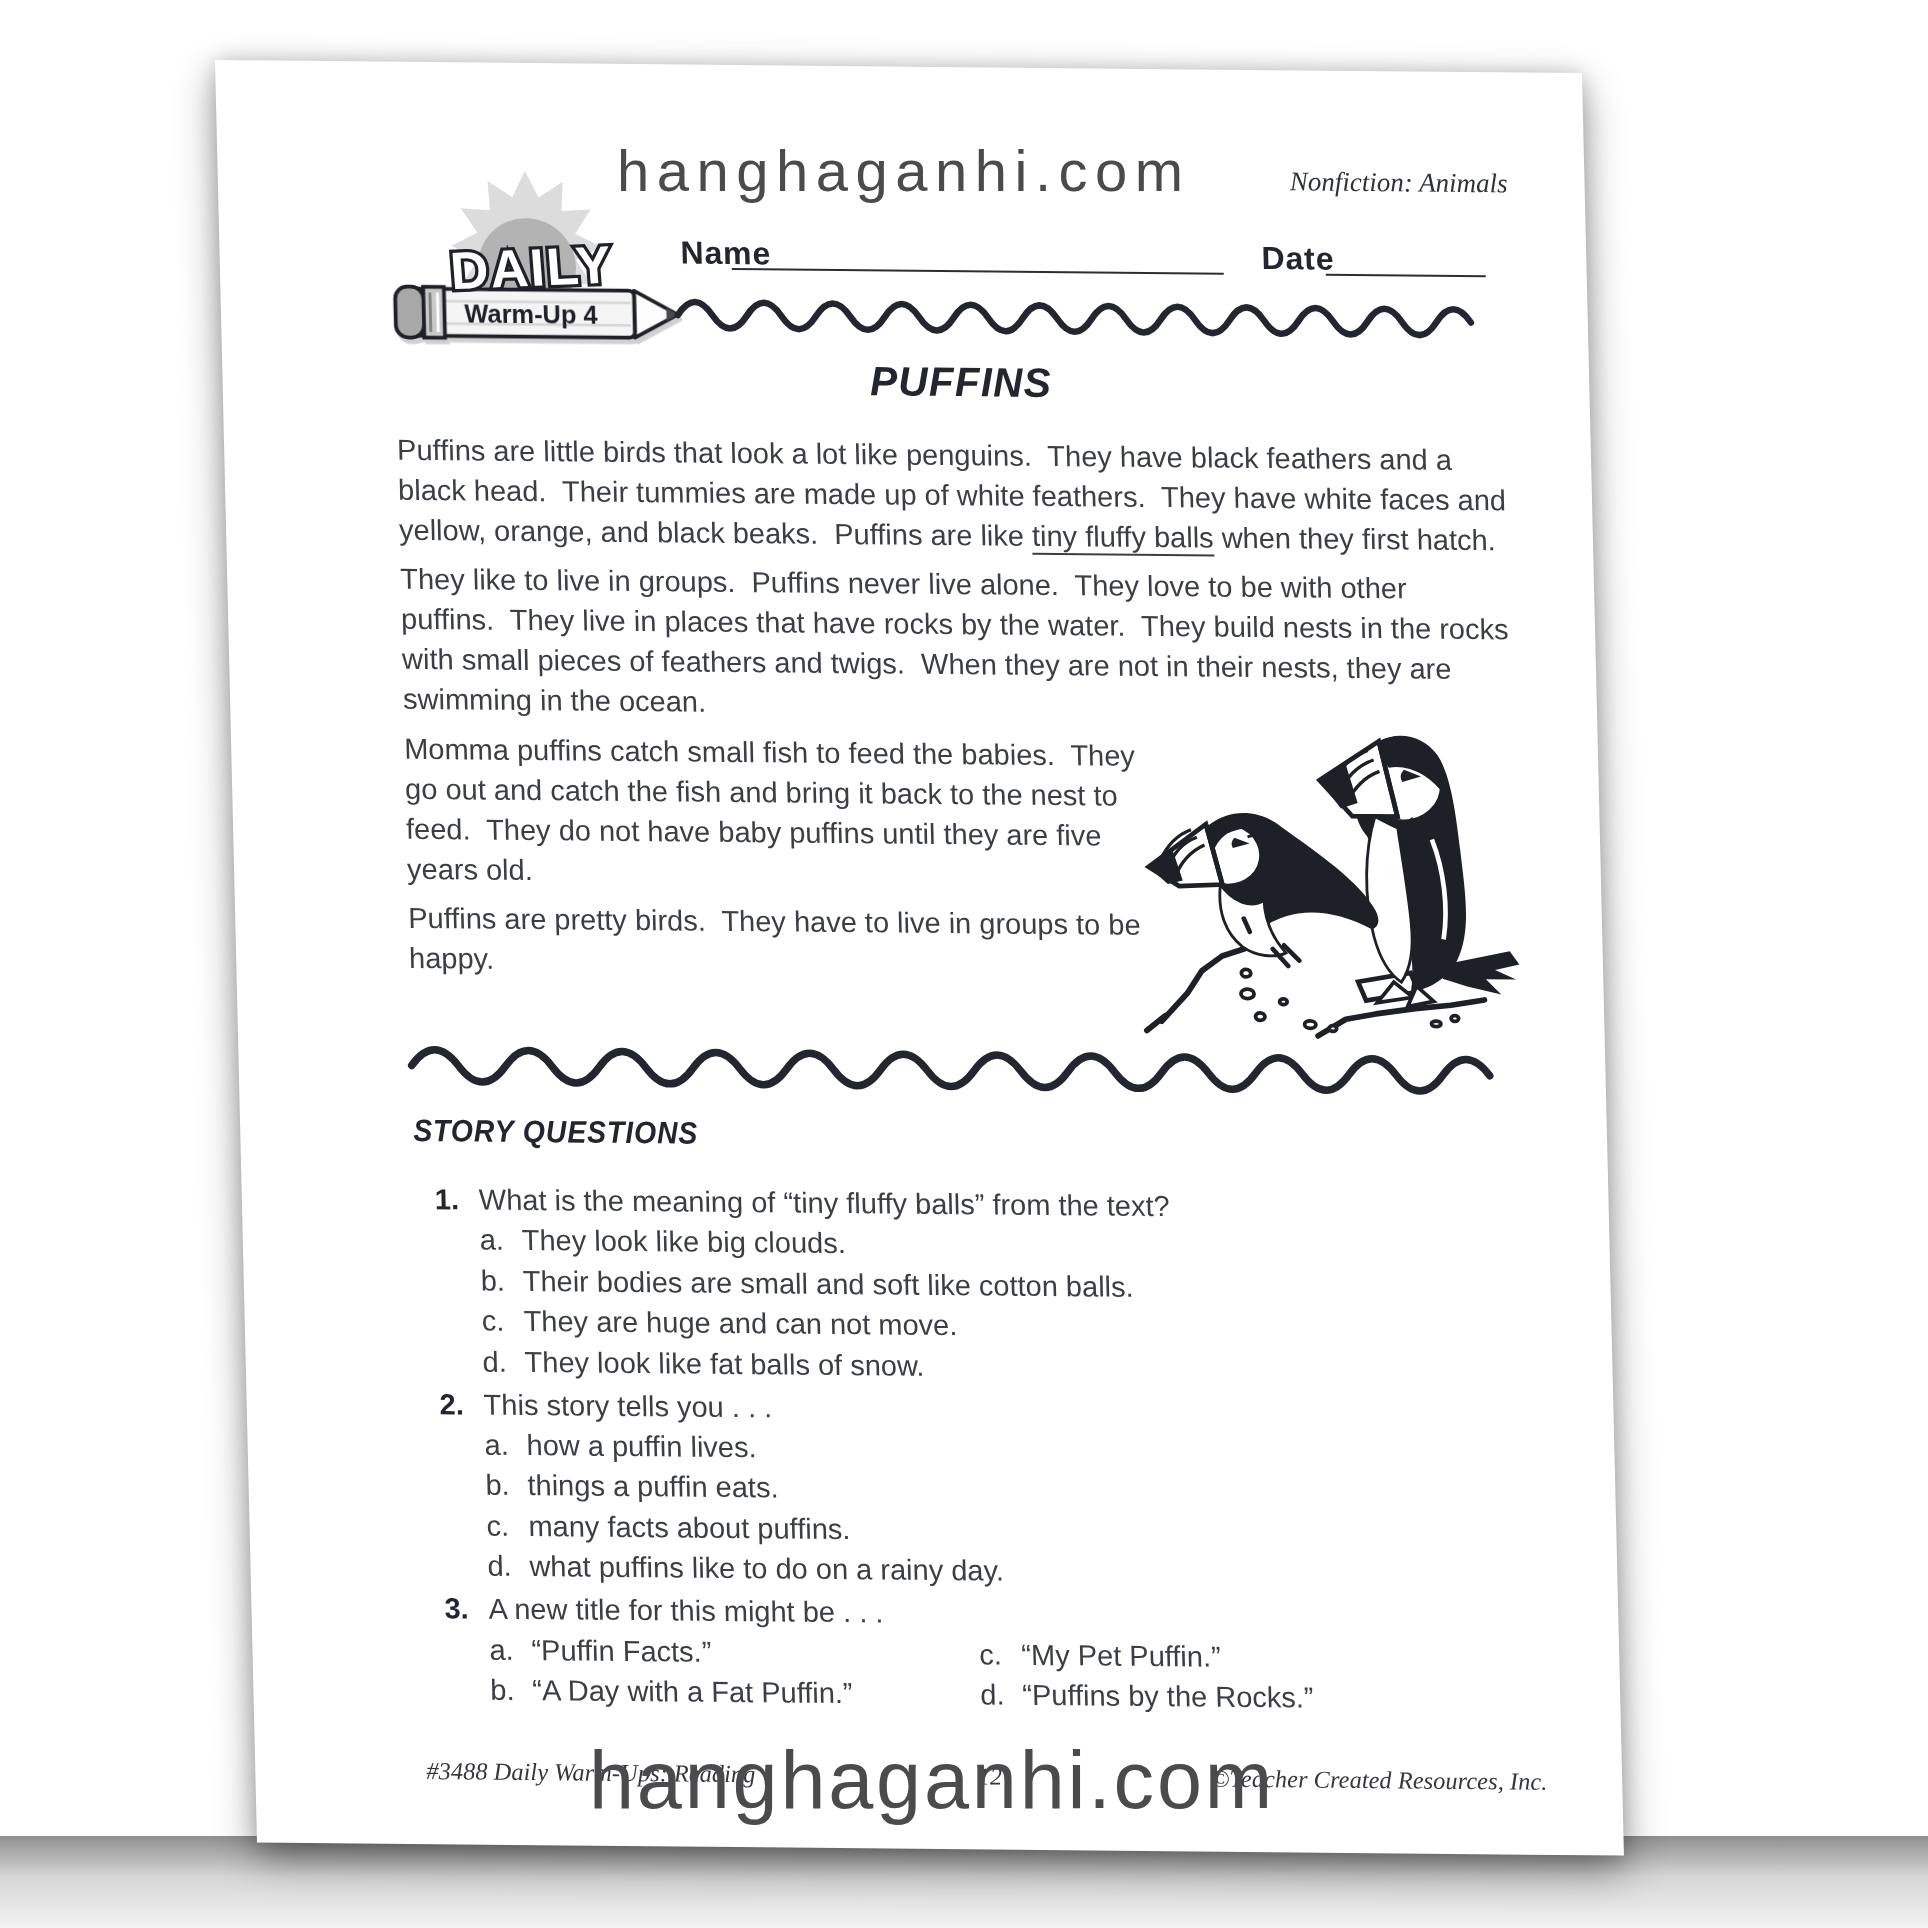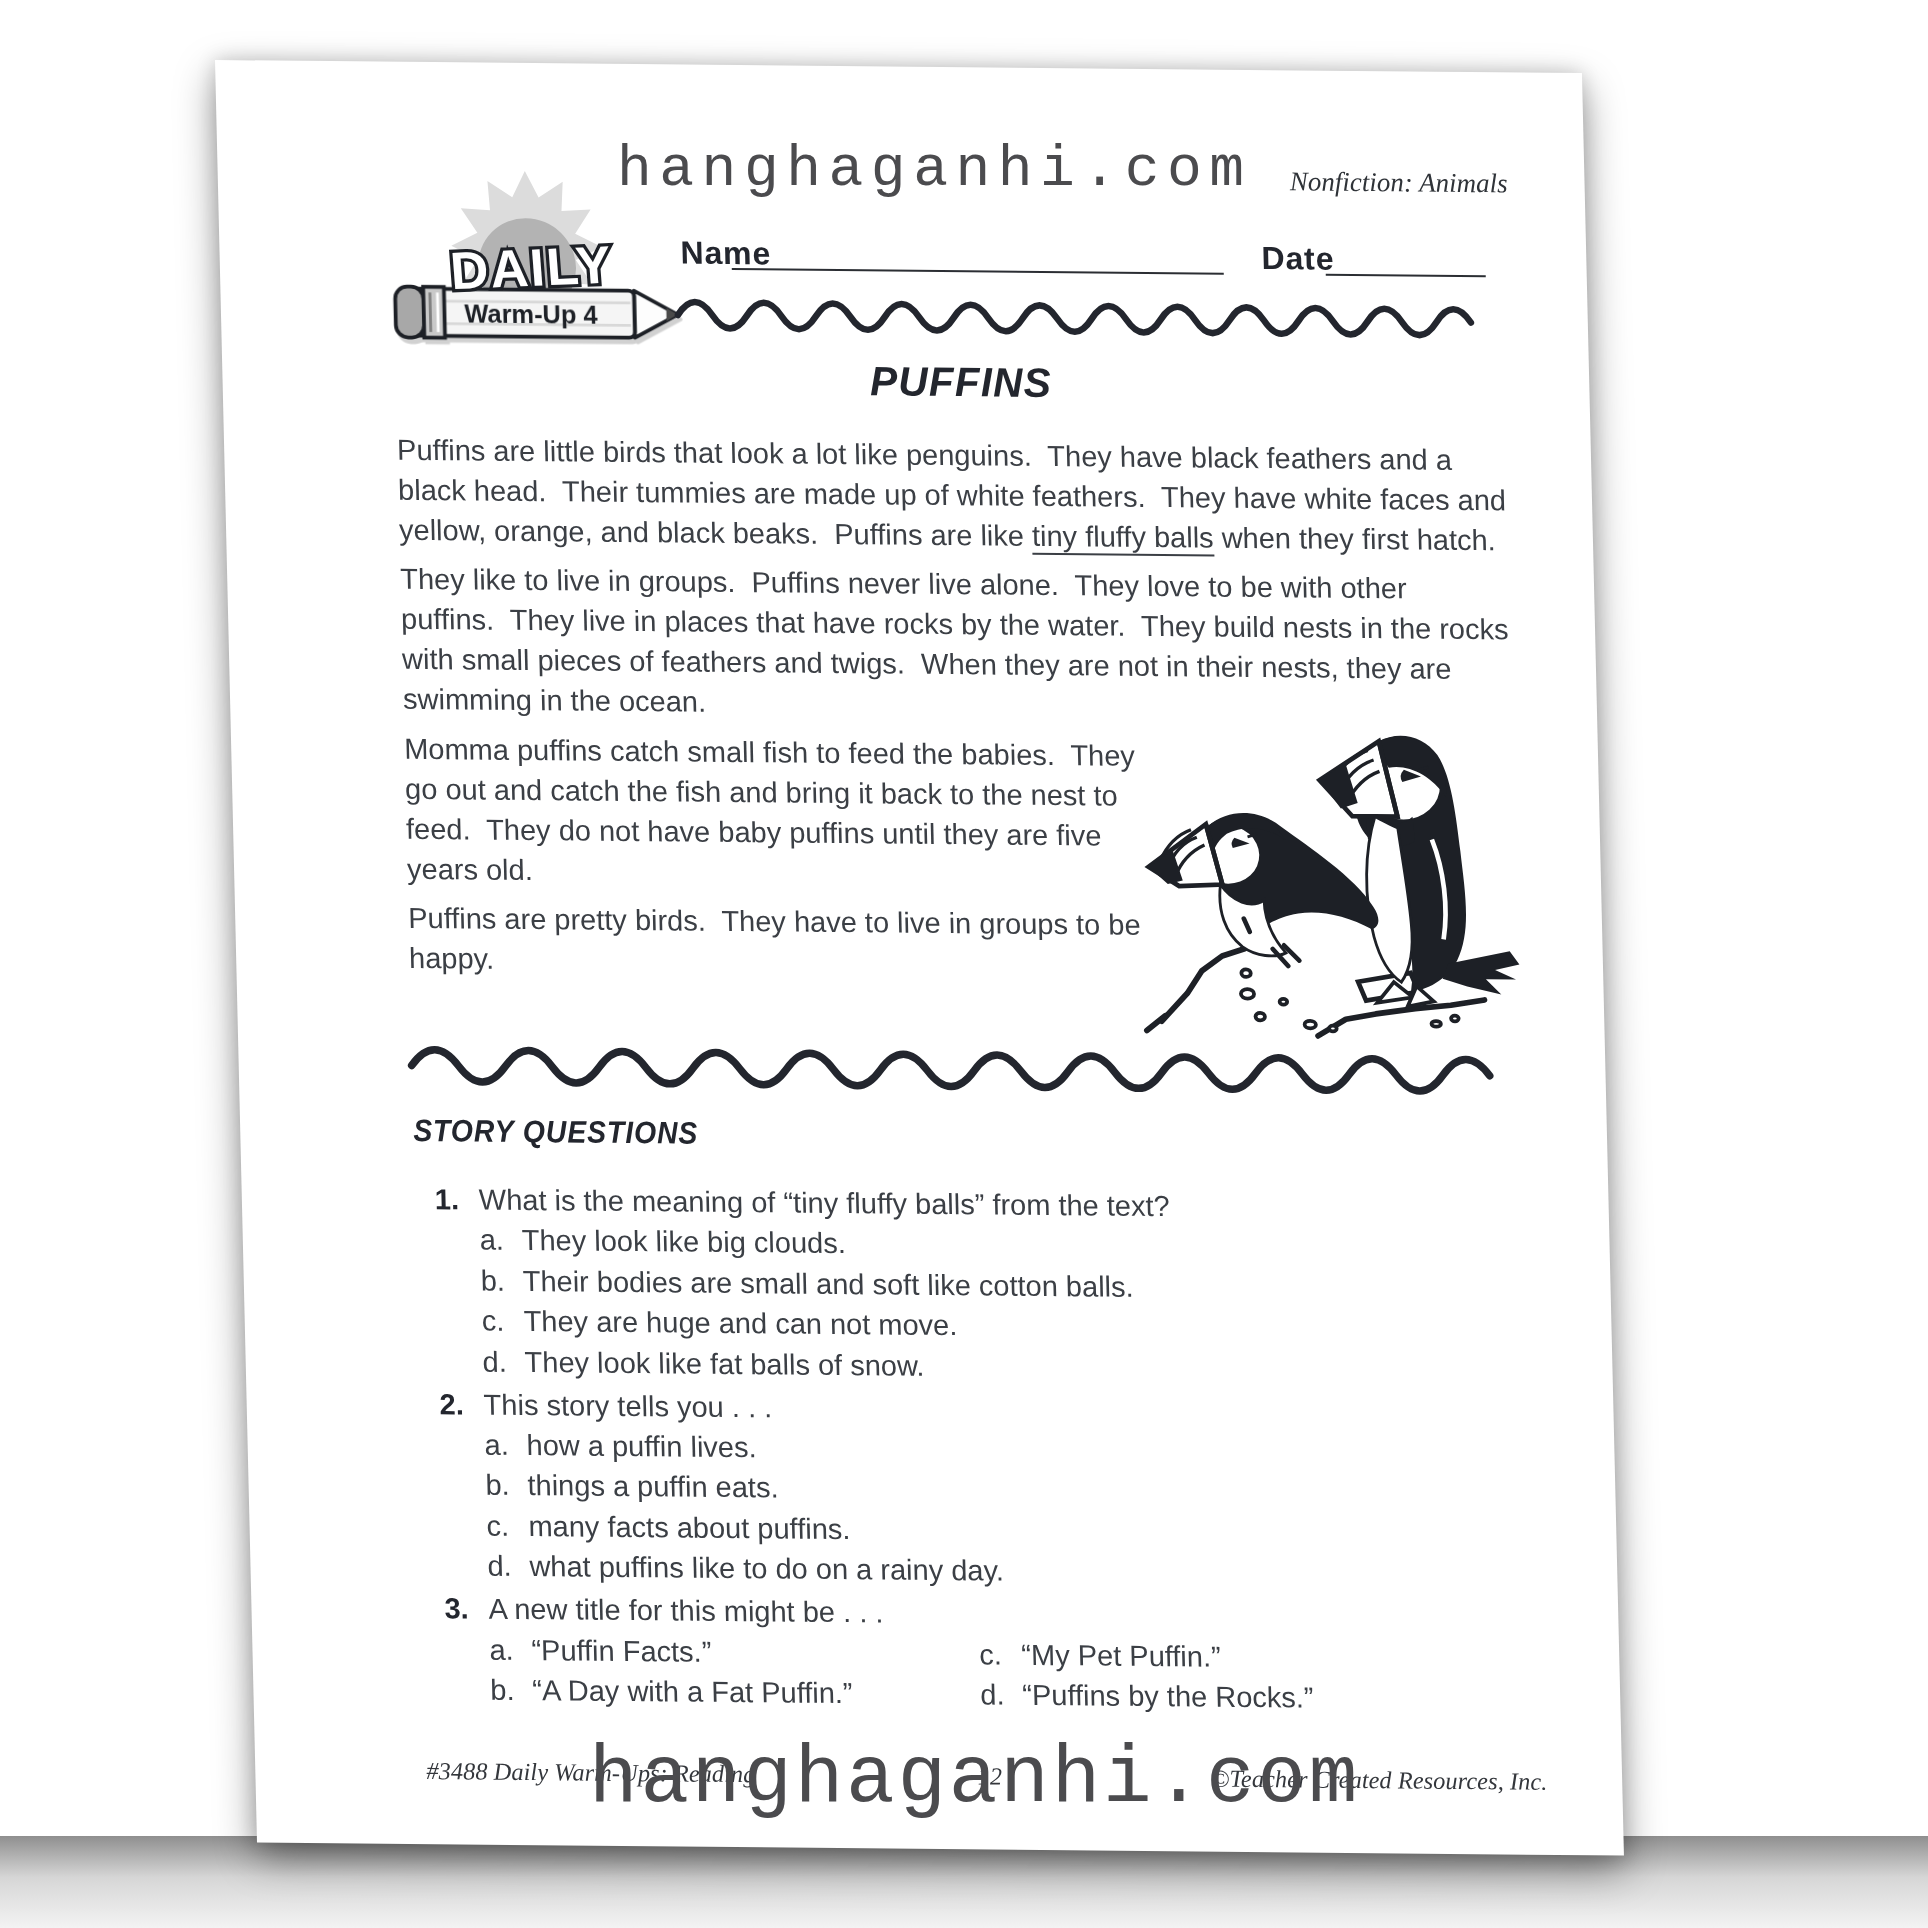--- a/index.html
+++ b/index.html
@@ -36,21 +36,21 @@
   .qnum{position:static;display:inline-block;width:44px;font-weight:bold;color:#23262e;}
   .qq{left:193px;}
   .opt{left:237px;}
   .opt2{left:727px;}
   .olet{position:static;display:inline-block;width:42px;}
   .footer{font-family:"Liberation Serif",serif;font-style:italic;font-size:24.5px;color:#34373c;
           top:1693px;height:32px;line-height:32px;}
   .f-left{left:171px;}
   .f-page{left:697px;width:75px;text-align:center;}
   .f-right{left:942px;width:350px;text-align:right;}
-  .wm{position:absolute;z-index:5;color:#4b4b4e;font-family:Liberation Mono, monospace;
+  .wm{position:absolute;z-index:5;color:#4b4b4e;font-family:Liberation Sans, sans-serif;
       white-space:nowrap;}
   .wm-top{left:617px;top:137px;font-size:58px;letter-spacing:7.5px;}
   .wm-bottom{left:589px;top:1734px;font-size:81px;letter-spacing:2.8px;}
   svg{overflow:visible;}
 </style>
 </head>
 <body>
 
 <div class="stage">
   <div class="floor"></div>

